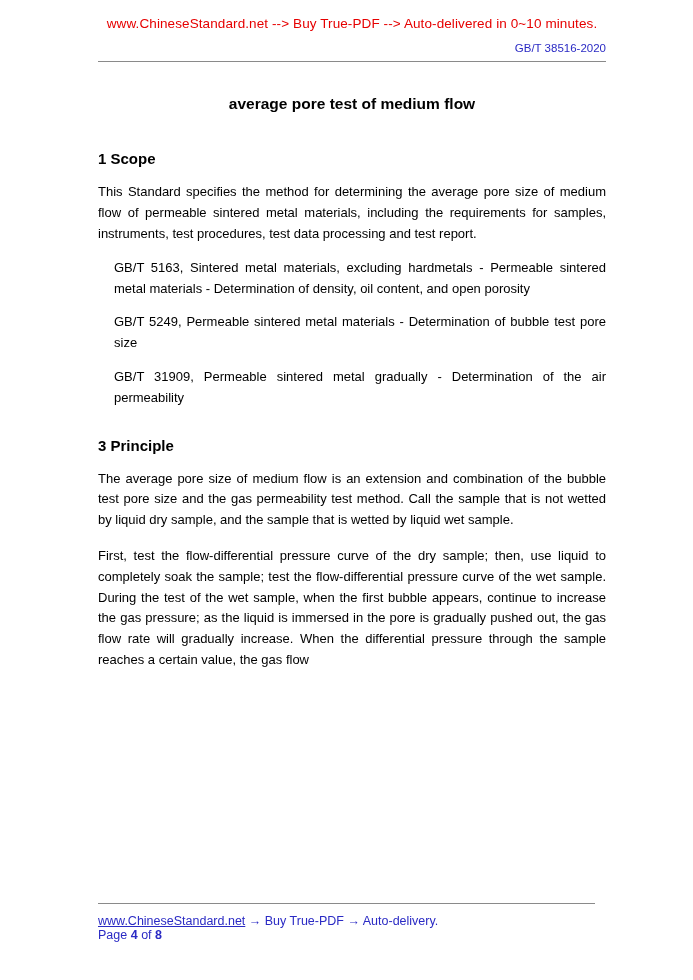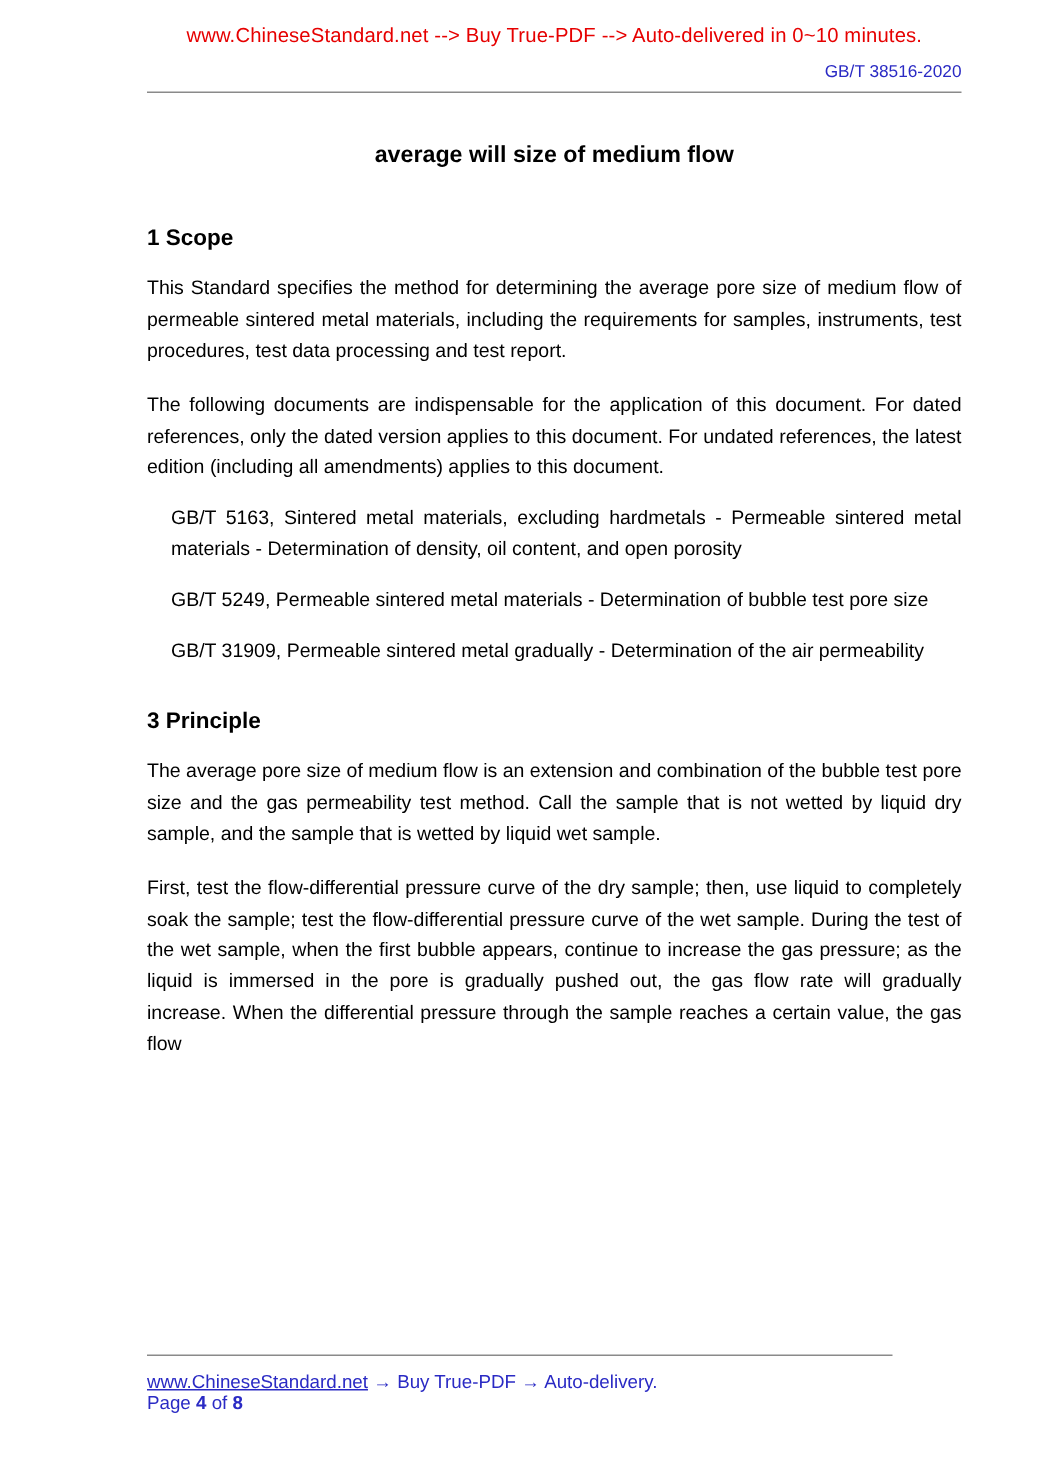--- a/index.html
+++ b/index.html
@@ -13,21 +13,21 @@
     font-family: "Liberation Sans", "DejaVu Sans", sans-serif;
     color: #000000;
     position: relative;
     overflow: hidden;
   }
   .page {
     position: relative;
     width: 693px;
     height: 980px;
     box-sizing: border-box;
-    padding: 12px 52px 0 98px;
+    padding: 12px 87px 0 98px;
   }
   .banner {
     color: #e60000;
     font-size: 13.5px;
     text-align: center;
     margin: 4px 0 0 0;
     letter-spacing: 0.1px;
     white-space: nowrap;
   }
   .std-code {
@@ -103,30 +103,29 @@
 
 <div class="page">
 
   <div class="banner">www.ChineseStandard.net --&gt; Buy True-PDF --&gt; Auto-delivered in 0~10 minutes.</div>
 
   <div class="std-code">GB/T 38516-2020</div>
 
   <hr class="rule">
 
   <div class="doc-title">
-    <div>average will size of medium flow</div>
+    <div>average pore test of medium flow</div>
   </div>
 
   <div>
     <div class="section-heading">1 Scope</div>
     <p class="para">This Standard specifies the method for determining the average pore size of medium flow of permeable sintered metal materials, including the requirements for samples, instruments, test procedures, test data processing and test report.</p>
   </div>
 
   <div>
-    <p class="para">The following documents are indispensable for the application of this document. For dated references, only the dated version applies to this document. For undated references, the latest edition (including all amendments) applies to this document.</p>
     <p class="ref">GB/T 5163, Sintered metal materials, excluding hardmetals - Permeable sintered metal materials - Determination of density, oil content, and open porosity</p>
     <p class="ref">GB/T 5249, Permeable sintered metal materials - Determination of bubble test pore size</p>
     <p class="ref">GB/T 31909, Permeable sintered metal gradually - Determination of the air permeability</p>
   </div>
 
   <div>
     <div class="section-heading">3 Principle</div>
     <p class="para">The average pore size of medium flow is an extension and combination of the bubble test pore size and the gas permeability test method. Call the sample that is not wetted by liquid dry sample, and the sample that is wetted by liquid wet sample.</p>
     <p class="para">First, test the flow-differential pressure curve of the dry sample; then, use liquid to completely soak the sample; test the flow-differential pressure curve of the wet sample. During the test of the wet sample, when the first bubble appears, continue to increase the gas pressure; as the liquid is immersed in the pore is gradually pushed out, the gas flow rate will gradually increase. When the differential pressure through the sample reaches a certain value, the gas flow</p>
   </div>

